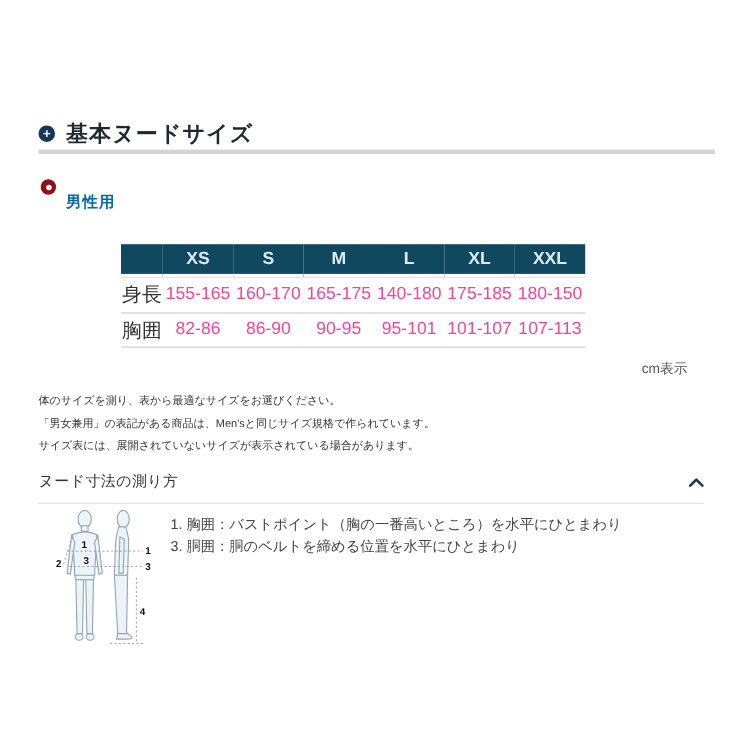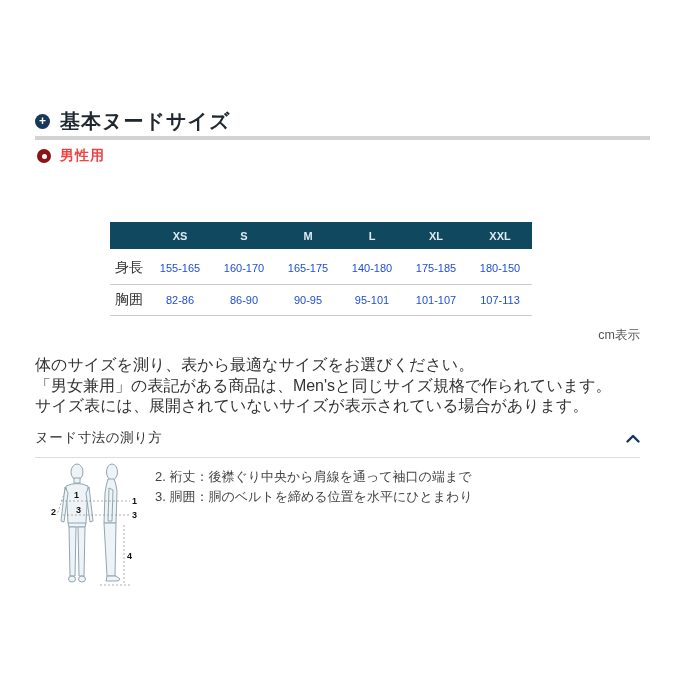--- a/index.html
+++ b/index.html
@@ -21,38 +21,38 @@
   .heading-text { font-size:20px; font-weight:bold; color:#1f2730; letter-spacing:1px; }
 
   .divider-thick { left:35px; top:136px; width:615px; height:4px; background:#d3d3d3; }
 
   .subheading-row { left:37px; top:147px; display:flex; align-items:center; gap:9px; }
   .icon-record {
     width:14px; height:14px; border-radius:50%; background:#8e1117;
     display:flex; align-items:center; justify-content:center;
   }
   .icon-record::after { content:""; width:5px; height:5px; border-radius:50%; background:#fff; }
-  .subheading-text { font-size:14px; font-weight:bold; color:#ef4444; letter-spacing:1px; }
+  .subheading-text { font-size:14px; font-weight:bold; color:#0369a1; letter-spacing:1px;margin-top:28px; }
 
   
   table.size-table { left:110px; top:222px; position:absolute; border-collapse:separate; border-spacing:0; }
-  table.size-table th, table.size-table td { font-size:11px; text-align:center; }
+  table.size-table th, table.size-table td { font-size:16px; text-align:center; }
   table.size-table thead th {
     background:#10485f; color:#dcebf2; font-weight:bold;
     height:30px; width:64px; border-bottom:3px solid #fff;
   }
   table.size-table thead th.corner { width:38px; background:#10485f; }
-  table.size-table tbody td { height:32px; color:#1d4ed8; }
+  table.size-table tbody td { height:32px; color:#ec4899; }
   table.size-table tbody tr.r2 td { border-top:1px solid #ccc; }
   table.size-table tbody tr.r2 td { border-bottom:1px solid #ccc; }
-  table.size-table td.rowlabel { font-size:14px; color:#333; }
+  table.size-table td.rowlabel { font-size:18px; color:#333; }
 
-  .unit-note { right:40px; top:327px; font-size:12.5px; color:#555; }
+  .unit-note { right:55px; top:327px; font-size:12.5px; color:#555; }
 
-  .notes { left:35px; top:355px; font-size:16px; line-height:20.5px; color:#333; }
+  .notes { left:35px; top:355px; font-size:10px; line-height:20.5px; color:#333; }
 
   
   .measure-header { left:35px; top:429px; width:605px; display:flex; align-items:center; justify-content:space-between; cursor:pointer;gap:26px; }
   .measure-title { font-size:13.5px; color:#333; letter-spacing:0.5px; }
   .chevron-up svg { display:block; }
 
   .divider-thin { left:35px; top:457px; width:605px; height:1px; background:#ddd; }
 
   .figure-box { left:50px; top:463px; width:95px; height:130px; }
   .steps { left:155px; top:467px; font-size:13px; line-height:20px; color:#444; }
@@ -162,15 +162,15 @@
       <text x="1" y="52">2</text>
       <text x="26" y="50">3</text>
       <text x="82" y="41">1</text>
       <text x="82" y="55">3</text>
       <text x="77" y="96">4</text>
     </g>
   </svg>
 </div>
 
 <div class="abs steps">
-  <div>2. 裄丈：後襟ぐり中央から肩線を通って袖口の端まで</div>
+  <div>1. 胸囲：バストポイント（胸の一番高いところ）を水平にひとまわり</div>
   <div>3. 胴囲：胴のベルトを締める位置を水平にひとまわり</div>
 </div>
 
 </body></html>

